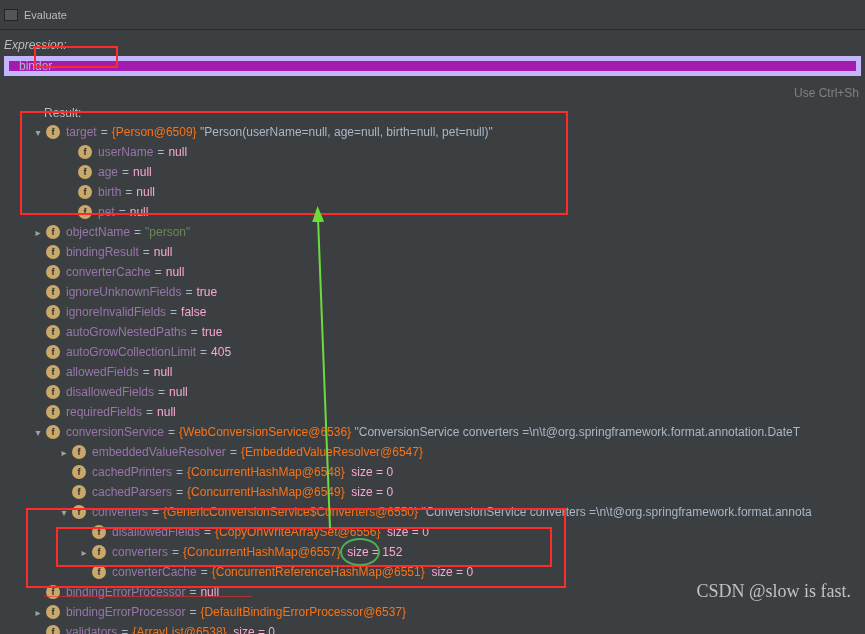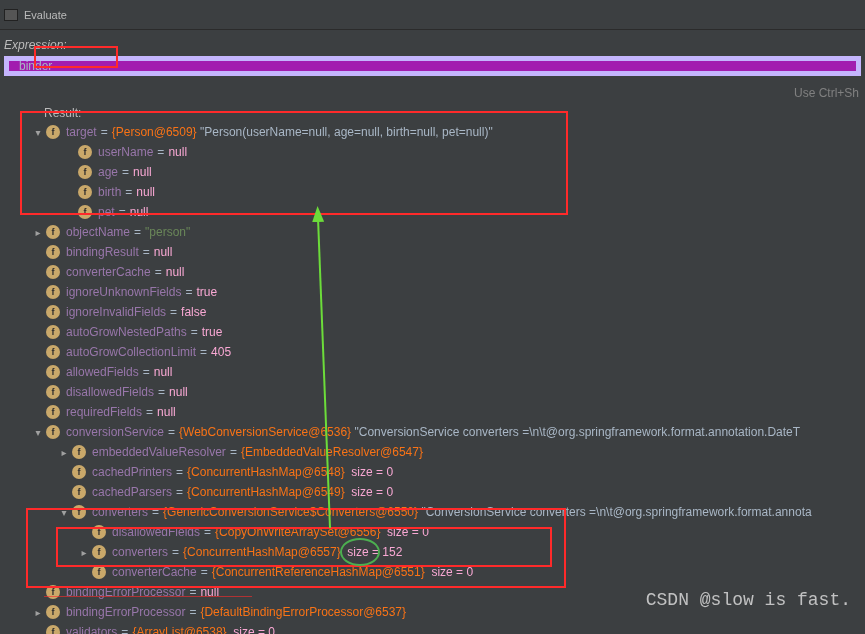--- a/index.html
+++ b/index.html
@@ -22,21 +22,21 @@
 .f-icon span { color:#2b2b2b; font-size:9px; font-weight:bold; }
 .name { color:#9876aa; margin-right:4px; }
 .eq { color:#a9b7c6; margin-right:4px; }
 .val-gray { color:#f97316; }
 .val-norm { color:#f9a8d4; }
 .val-green { color:#6a8759; }
 .val-str { color:#a9b7c6; }
 .red-box { position:absolute; border:2px solid #ff2a2a; pointer-events:none; }
 .green-ring { position:absolute; border:2px solid #4CAF50; border-radius:50%; pointer-events:none; }
 svg.arrow-svg { position:absolute; pointer-events:none; }
-.watermark { position:absolute; right:14px; bottom:24px; color:#d0d0d0; font-size:18px; font-family: Liberation Mono, monospace; opacity:0.9; }
+.watermark { position:absolute; right:14px; bottom:32px; color:#d0d0d0; font-size:18px; font-family: Liberation Serif, serif; opacity:0.9; }
 .strike { position:absolute; height:1px; background:rgba(255,42,42,0.6); }
 </style>
 </head>
 <body>
 
 <div class="titlebar">
   <div class="ticon"></div>
   <div class="ttxt">Evaluate</div>
 </div>
 

